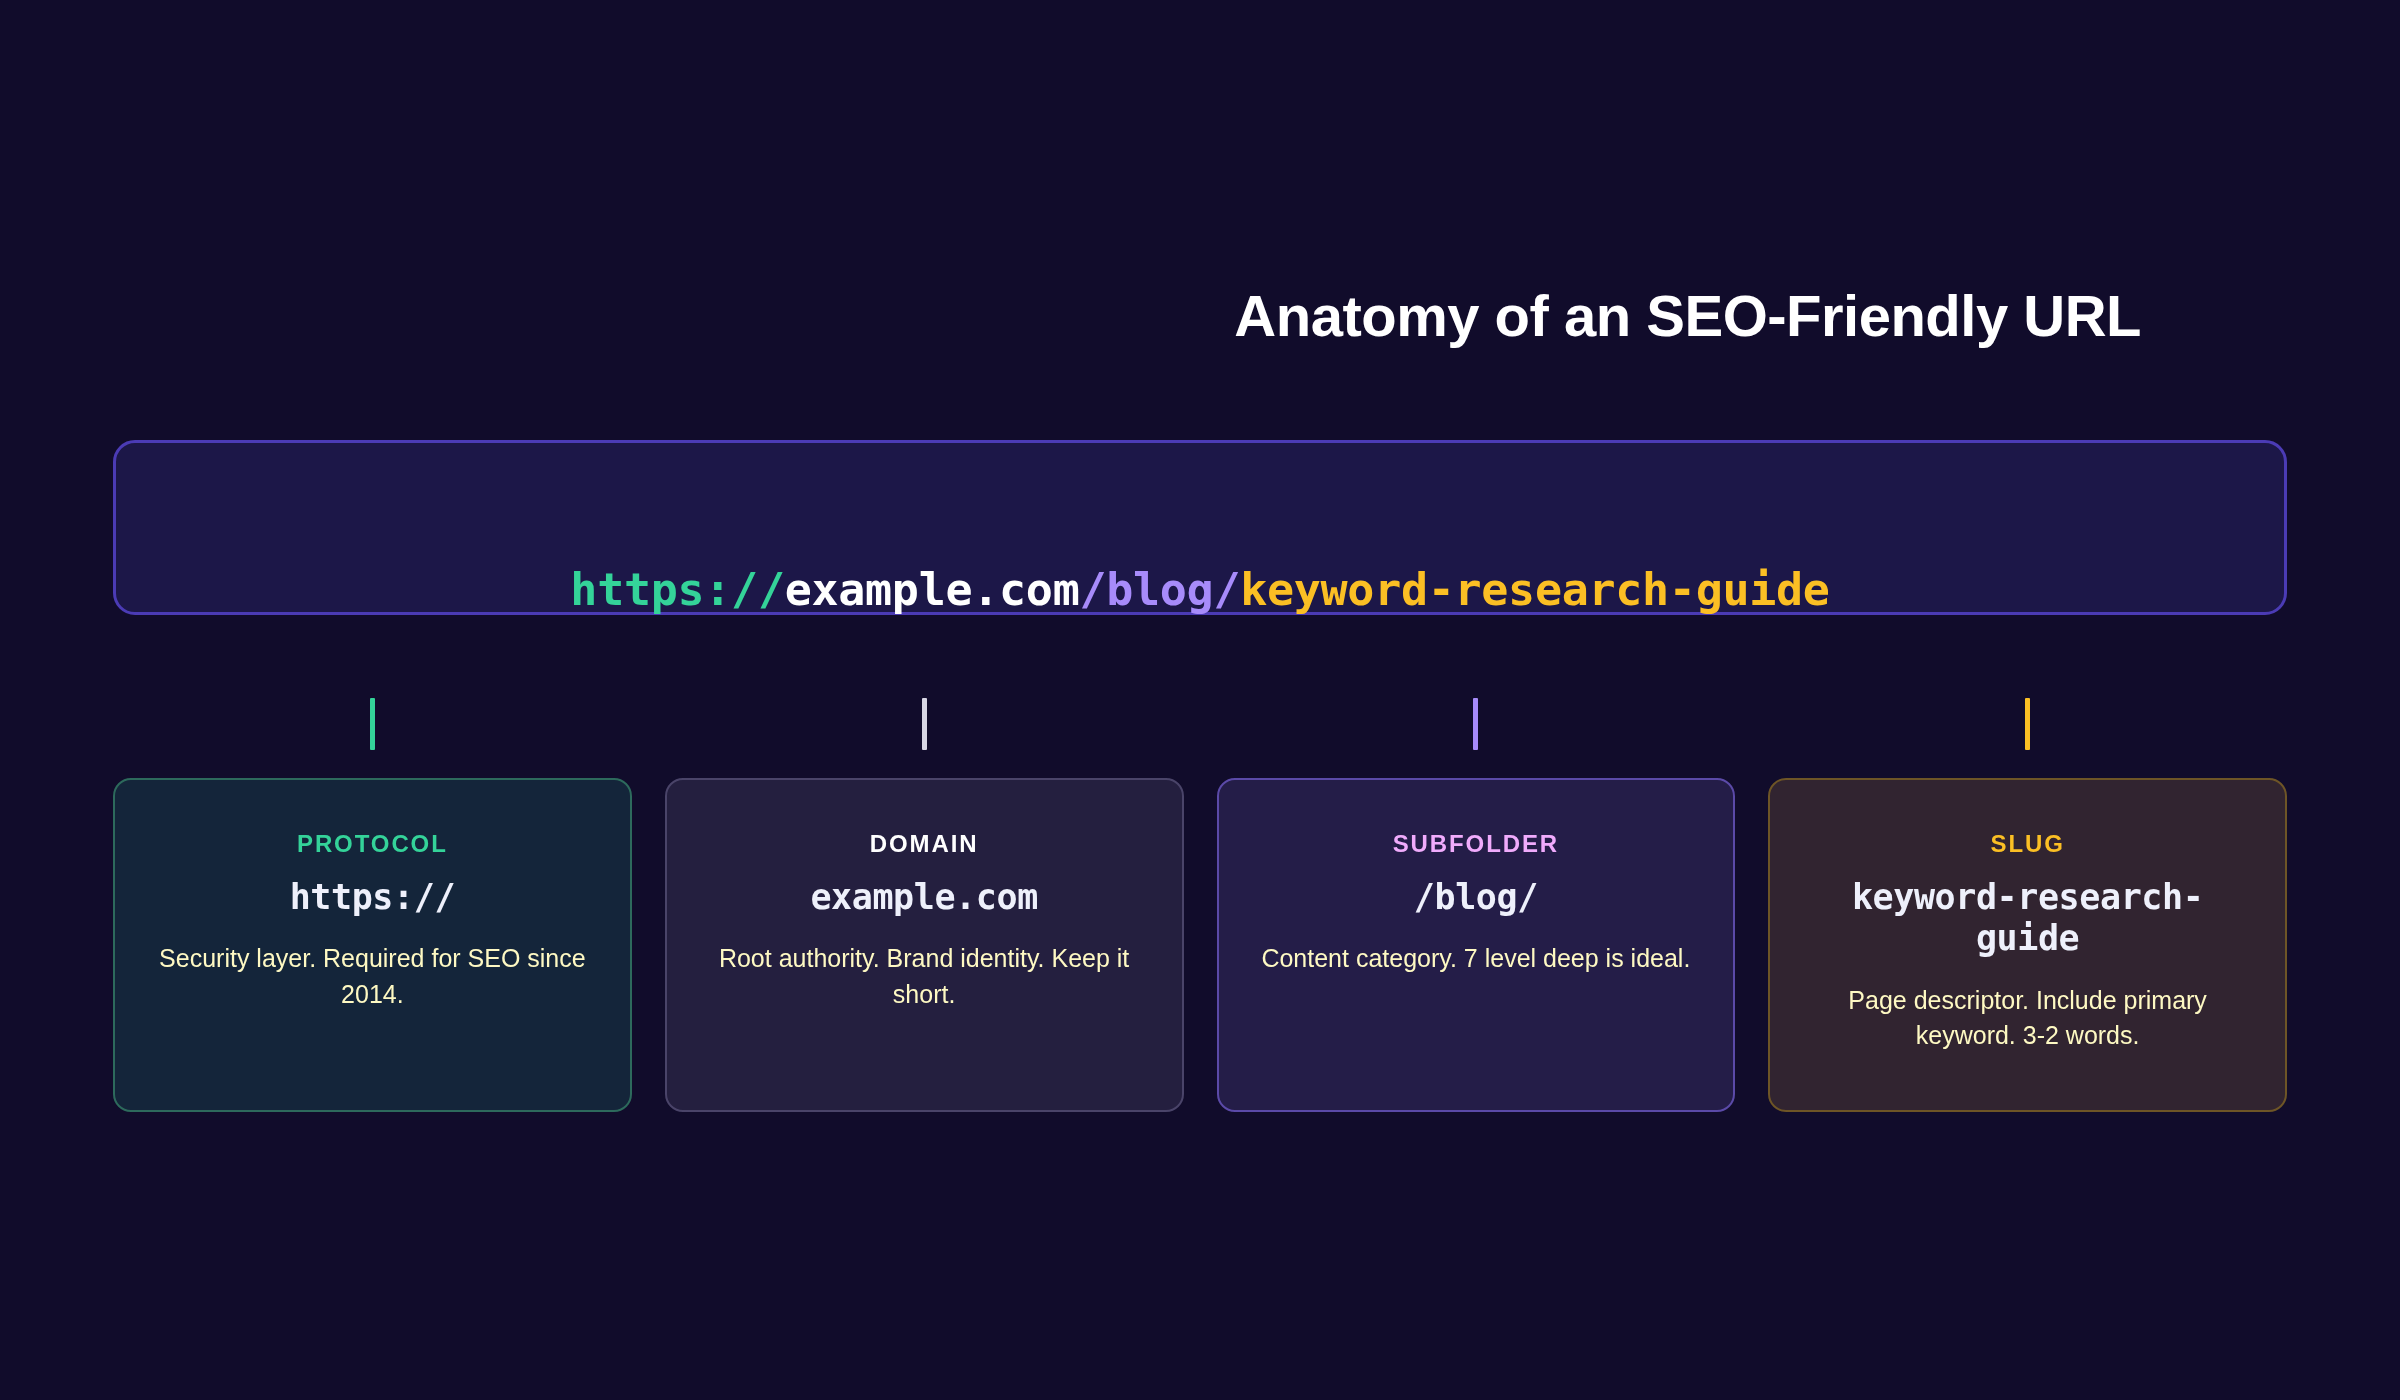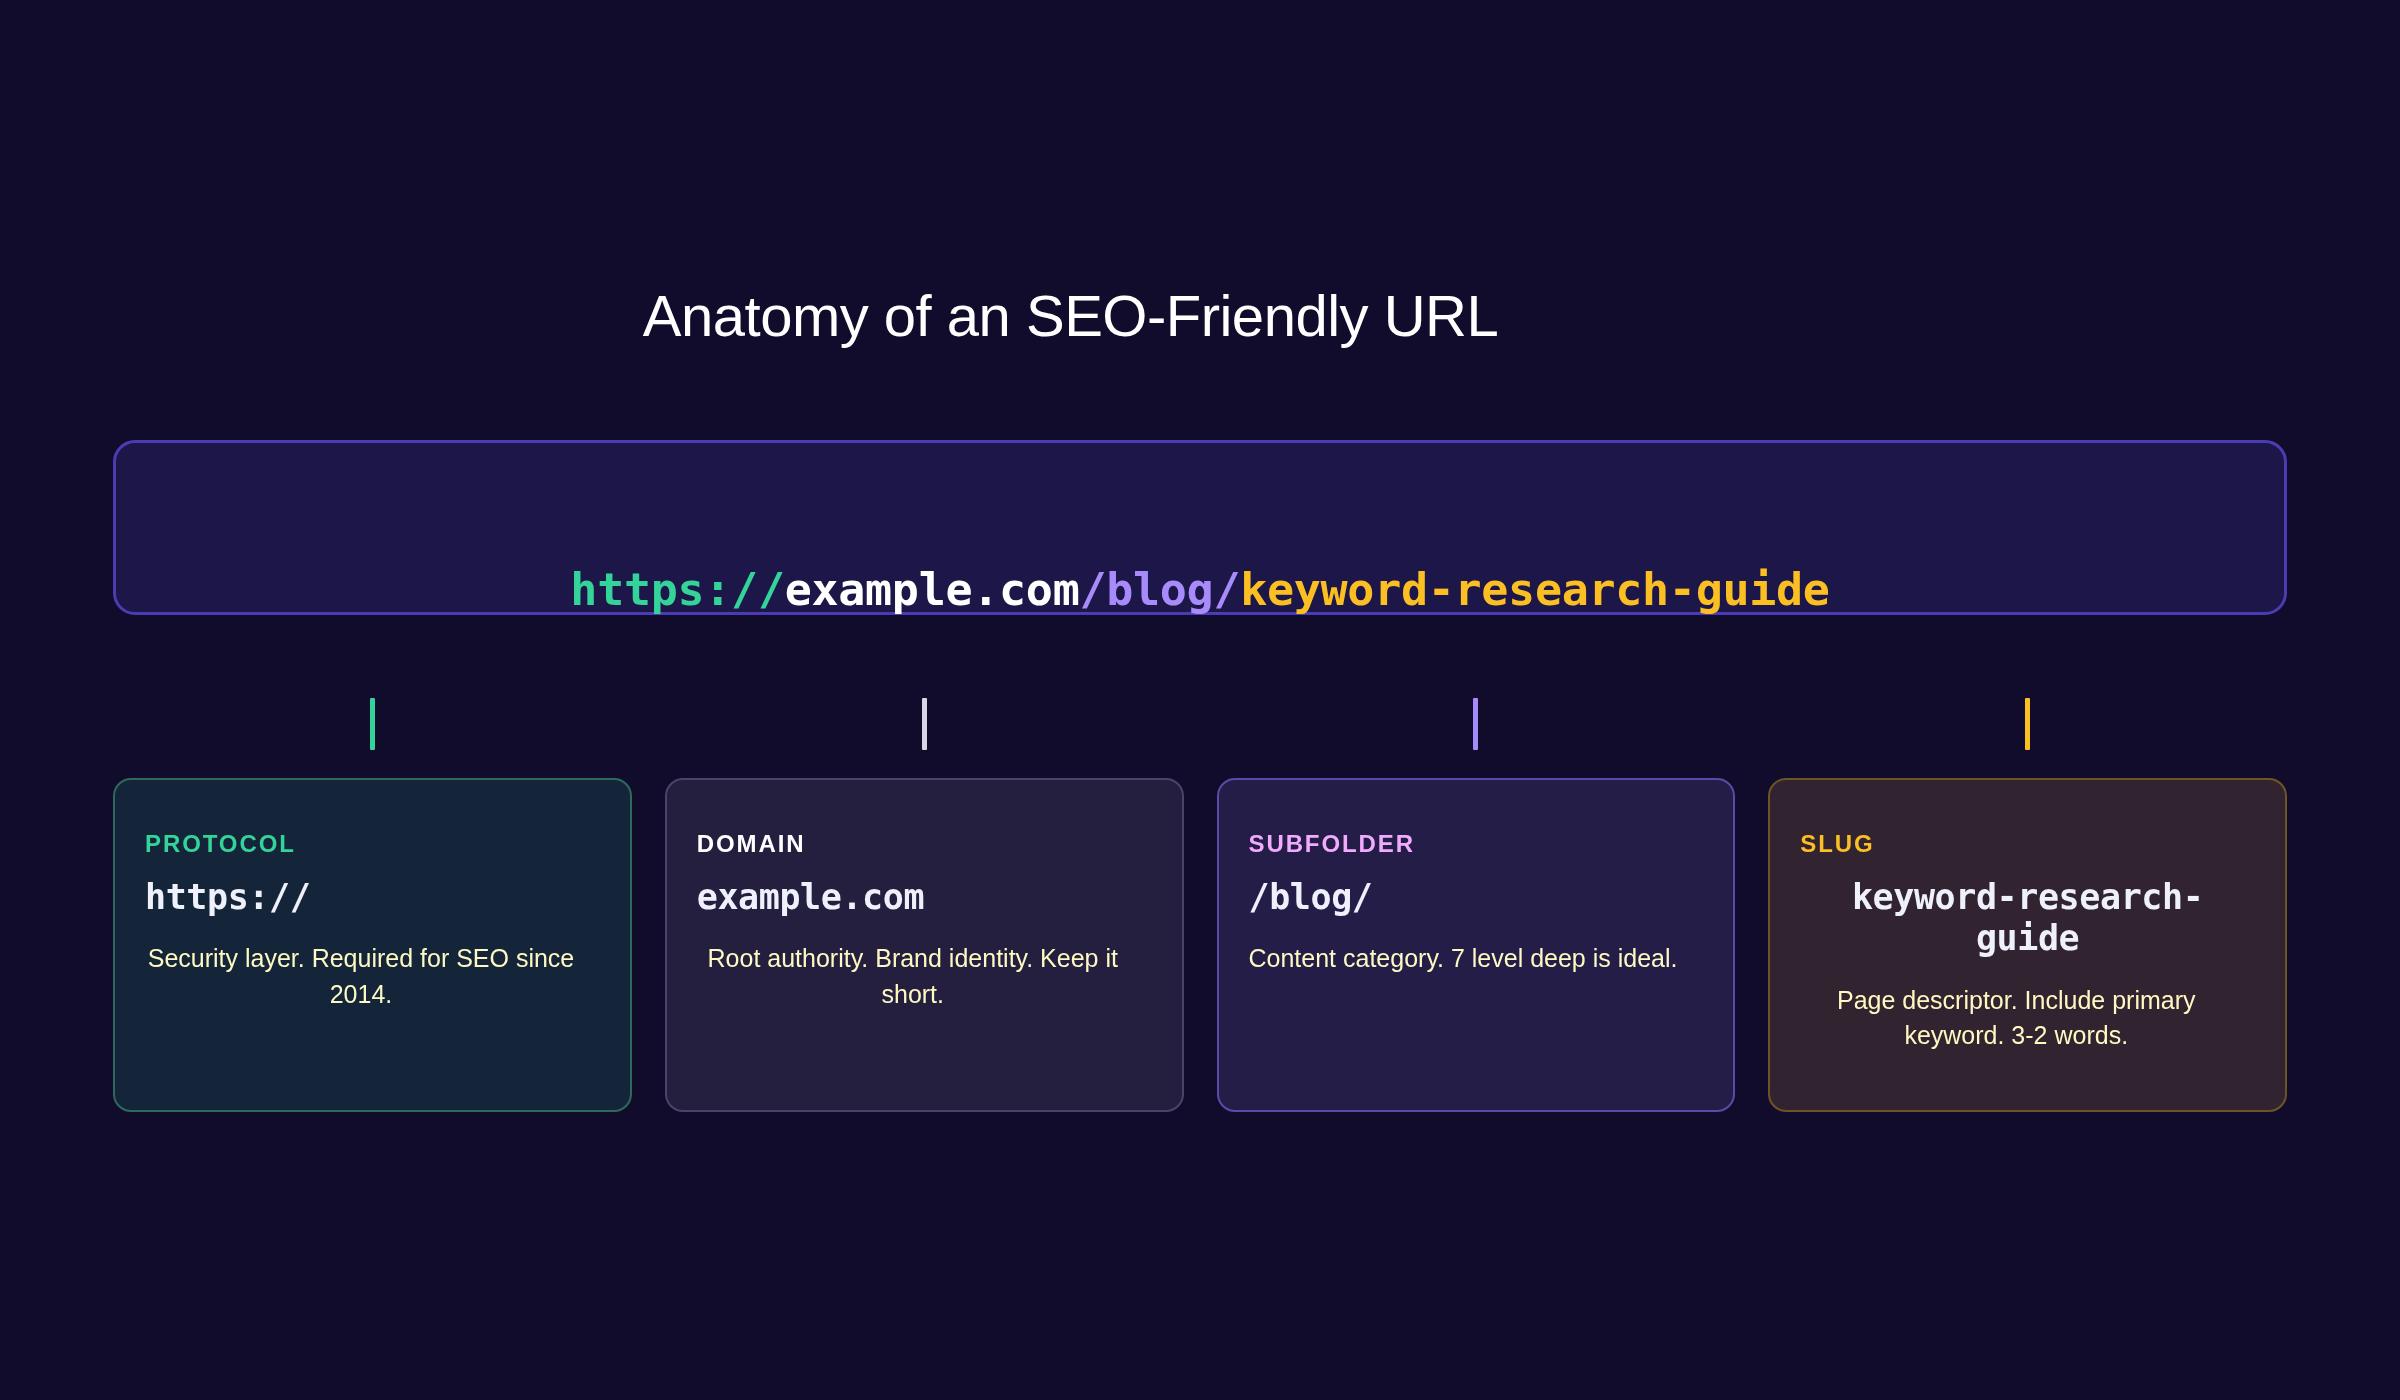--- a/index.html
+++ b/index.html
@@ -23,23 +23,23 @@
     height: 1400px;
     background: #110c2b;
   }
 
   
   .title {
     position: absolute;
     top: 282px;
     left: 0;
     width: 2141px;
-    text-align: center;
+    text-align: right;
     font-size: 58px;
-    font-weight: 400;
+    font-weight: 700;
     letter-spacing: -0.5px;
     color: #ffffff;
     font-family: "Liberation Sans", sans-serif;
     white-space: nowrap;
   }
 
   
   .url-bar {
     position: absolute;
     left: 113px;
@@ -101,21 +101,21 @@
   }
 
   .card {
     flex: 1 1 0;
     border-radius: 18px;
     border: 2px solid transparent;
     padding: 52px 30px 0 30px;
     text-align: center;
     display: flex;
     flex-direction: column;
-    align-items: flex-start;
+    align-items: center;
   }
 
   .card-label {
     font-size: 24px;
     font-weight: 700;
     letter-spacing: 1.9px;
     line-height: 1;
     text-transform: uppercase;
     font-family: "Liberation Sans", sans-serif;
   }

